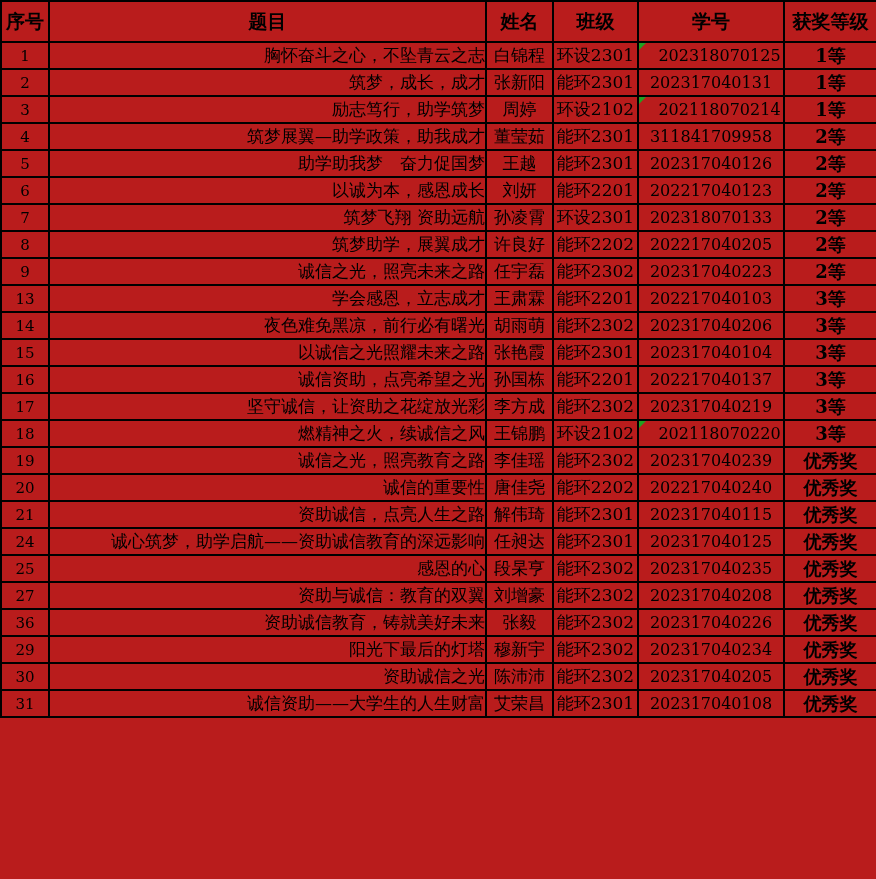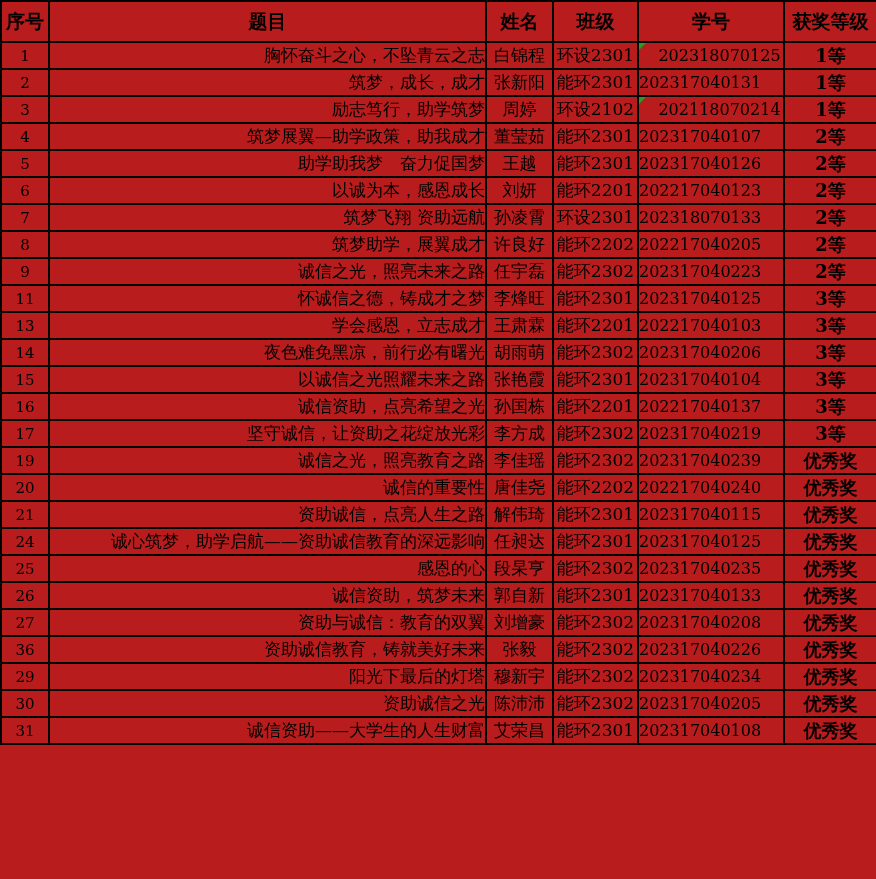--- a/index.html
+++ b/index.html
@@ -48,21 +48,21 @@
     text-align: center;
     font-family: Liberation Serif, serif;
   }
   td.col-class {
     font-size: 17px;
     text-align: center;
     margin-top: 32px;
   }
   td.col-id {
     font-size: 16px;
-    text-align: left;
+    text-align: center;
     padding-left: 5px;
     position: relative;
   }
   td.col-id.flagged {
     text-align: center;
     padding-left: 17px;
   }
   .flag-triangle {
     position: absolute;
     top: 0;
@@ -125,21 +125,21 @@
           <td class="col-name">周婷</td>
           <td class="col-class">环设2102</td>
           <td class="col-id flagged"><span class="flag-triangle"></span>202118070214</td>
           <td class="col-award">1等</td>
         </tr>
         <tr>
           <td class="col-index">4</td>
           <td class="col-title">筑梦展翼—助学政策，助我成才</td>
           <td class="col-name">董莹茹</td>
           <td class="col-class">能环2301</td>
-          <td class="col-id">202317040107</td>
+          <td class="col-id">311841709958</td>
           <td class="col-award">2等</td>
         </tr>
         <tr>
           <td class="col-index">5</td>
           <td class="col-title">助学助我梦　奋力促国梦</td>
           <td class="col-name">王越</td>
           <td class="col-class">能环2301</td>
           <td class="col-id">202317040126</td>
           <td class="col-award">2等</td>
         </tr>
@@ -169,28 +169,20 @@
         </tr>
         <tr>
           <td class="col-index">9</td>
           <td class="col-title">诚信之光，照亮未来之路</td>
           <td class="col-name">任宇磊</td>
           <td class="col-class">能环2302</td>
           <td class="col-id">202317040223</td>
           <td class="col-award">2等</td>
         </tr>
         <tr>
-          <td class="col-index">11</td>
-          <td class="col-title">怀诚信之德，铸成才之梦</td>
-          <td class="col-name">李烽旺</td>
-          <td class="col-class">能环2301</td>
-          <td class="col-id">202317040125</td>
-          <td class="col-award">3等</td>
-        </tr>
-        <tr>
           <td class="col-index">13</td>
           <td class="col-title">学会感恩，立志成才</td>
           <td class="col-name">王肃霖</td>
           <td class="col-class">能环2201</td>
           <td class="col-id">202217040103</td>
           <td class="col-award">3等</td>
         </tr>
         <tr>
           <td class="col-index">14</td>
           <td class="col-title">夜色难免黑凉，前行必有曙光</td>
@@ -217,20 +209,28 @@
         </tr>
         <tr>
           <td class="col-index">17</td>
           <td class="col-title">坚守诚信，让资助之花绽放光彩</td>
           <td class="col-name">李方成</td>
           <td class="col-class">能环2302</td>
           <td class="col-id">202317040219</td>
           <td class="col-award">3等</td>
         </tr>
         <tr>
+          <td class="col-index">18</td>
+          <td class="col-title">燃精神之火，续诚信之风</td>
+          <td class="col-name">王锦鹏</td>
+          <td class="col-class">环设2102</td>
+          <td class="col-id flagged"><span class="flag-triangle"></span>202118070220</td>
+          <td class="col-award">3等</td>
+        </tr>
+        <tr>
           <td class="col-index">19</td>
           <td class="col-title">诚信之光，照亮教育之路</td>
           <td class="col-name">李佳瑶</td>
           <td class="col-class">能环2302</td>
           <td class="col-id">202317040239</td>
           <td class="col-award">优秀奖</td>
         </tr>
         <tr>
           <td class="col-index">20</td>
           <td class="col-title">诚信的重要性</td>
@@ -257,28 +257,20 @@
         </tr>
         <tr>
           <td class="col-index">25</td>
           <td class="col-title">感恩的心</td>
           <td class="col-name">段杲亨</td>
           <td class="col-class">能环2302</td>
           <td class="col-id">202317040235</td>
           <td class="col-award">优秀奖</td>
         </tr>
         <tr>
-          <td class="col-index">26</td>
-          <td class="col-title">诚信资助，筑梦未来</td>
-          <td class="col-name">郭自新</td>
-          <td class="col-class">能环2301</td>
-          <td class="col-id">202317040133</td>
-          <td class="col-award">优秀奖</td>
-        </tr>
-        <tr>
           <td class="col-index">27</td>
           <td class="col-title">资助与诚信：教育的双翼</td>
           <td class="col-name">刘增豪</td>
           <td class="col-class">能环2302</td>
           <td class="col-id">202317040208</td>
           <td class="col-award">优秀奖</td>
         </tr>
         <tr>
           <td class="col-index">36</td>
           <td class="col-title">资助诚信教育，铸就美好未来</td>

